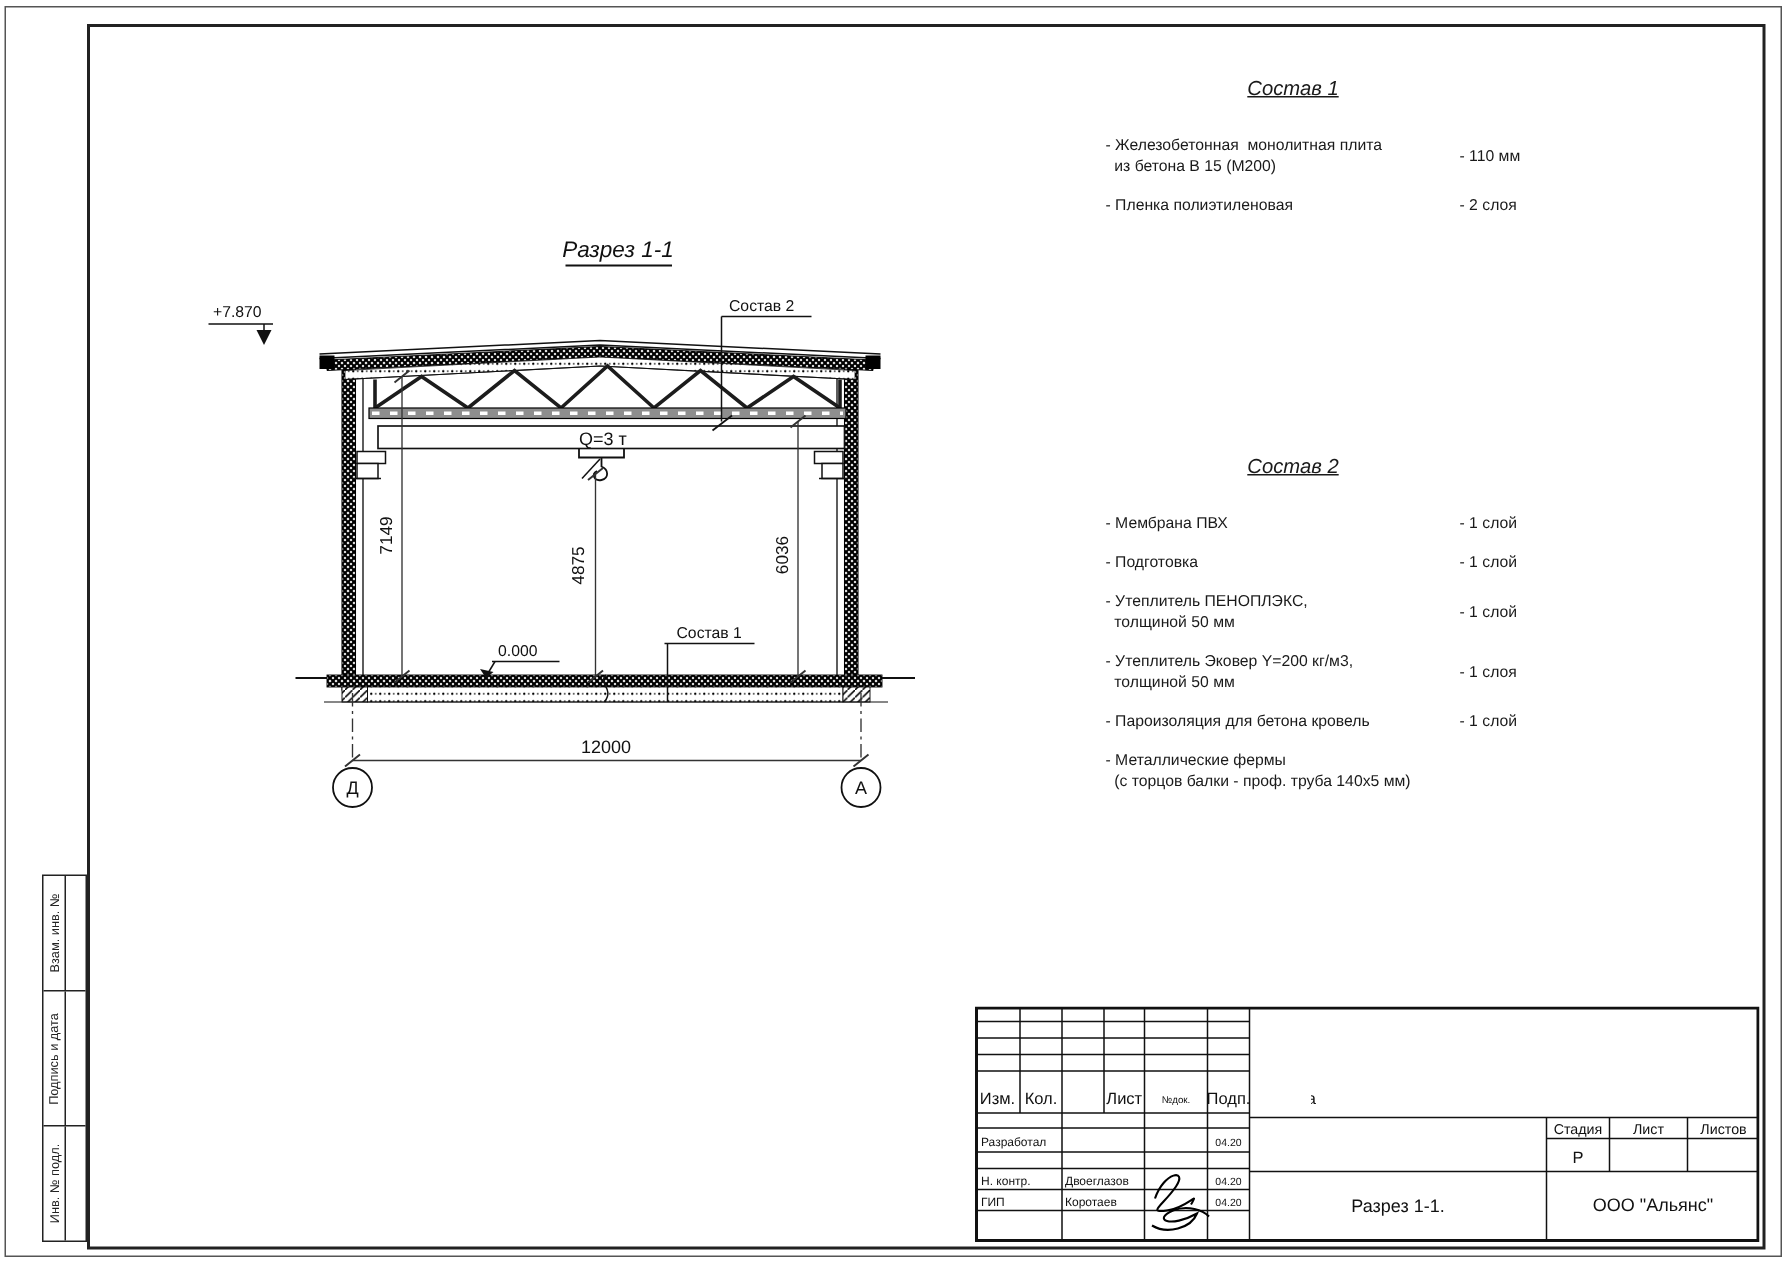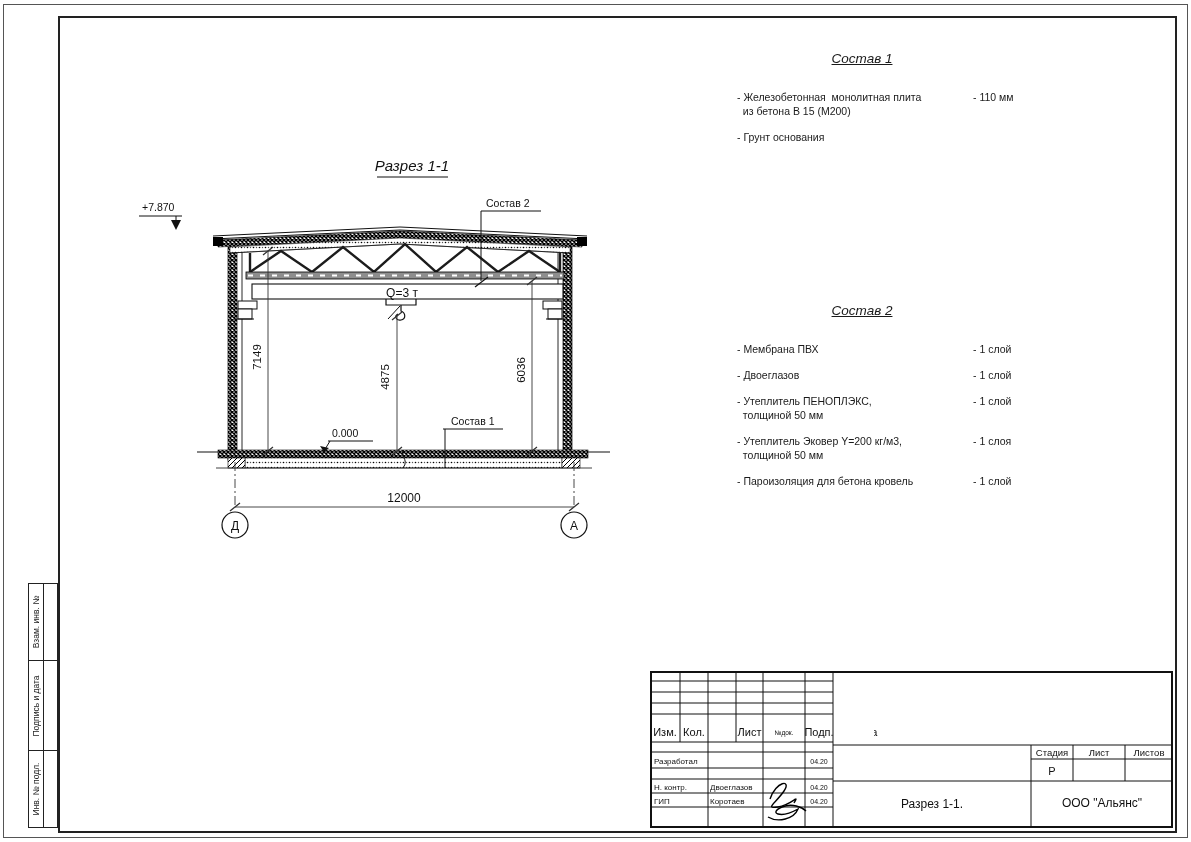--- a/index.html
+++ b/index.html
@@ -14,21 +14,21 @@
              box-sizing:border-box;display:flex;flex-direction:column;}
   .stamp-cell{display:flex;box-sizing:border-box;border-bottom:1.5px solid #222;}
   .stamp-cell:last-child{border-bottom:none;}
   .stamp-label{width:14px;border-right:1px solid #222;display:flex;align-items:center;justify-content:center;}
   .stamp-label span{transform:rotate(-90deg);white-space:nowrap;font-size:8.5px;color:#222;}
   .stamp-rest{flex:1;}
   
   .mat-list{width:290px;font-size:10.5px;line-height:14px;color:#1a1a1a;}
   .mat-title{text-align:center;font-style:italic;font-size:13.5px;text-decoration:underline;
              margin:0 40px 24px 0;}
-  .mat-item{display:flex;align-items:flex-start;margin-bottom:12px;}
+  .mat-item{display:flex;align-items:center;margin-bottom:12px;}
   .mat-name{width:232px;white-space:pre-wrap;}
   .mat-value{margin-left:auto;width:54px;white-space:nowrap;}
   svg text{font-family:"Liberation Sans",sans-serif;fill:#111;}
 </style>
 </head>
 <body>
 
 <div class="abs outer-border"></div>
 <div class="abs inner-frame"></div>
 
@@ -173,48 +173,53 @@
 </svg>
 
 <div class="abs mat-list" style="left:737px;top:52px">
   <div class="mat-title">Состав 1</div>
   <div class="mat-item">
     <div class="mat-name">- Железобетонная  монолитная плита
   из бетона В 15 (М200)</div>
     <div class="mat-value">- 110 мм</div>
   </div>
   <div class="mat-item">
-    <div class="mat-name">- Грунт основания</div>
-    <div class="mat-value"></div>
+    <div class="mat-name">- Пленка полиэтиленовая</div>
+    <div class="mat-value">- 2 слоя</div>
   </div>
 </div>
 
 <div class="abs mat-list" style="left:737px;top:304px">
   <div class="mat-title">Состав 2</div>
   <div class="mat-item">
     <div class="mat-name">- Мембрана ПВХ</div>
     <div class="mat-value">- 1 слой</div>
   </div>
   <div class="mat-item">
-    <div class="mat-name">- Двоеглазов</div>
+    <div class="mat-name">- Подготовка</div>
     <div class="mat-value">- 1 слой</div>
   </div>
   <div class="mat-item">
     <div class="mat-name">- Утеплитель ПЕНОПЛЭКС,
   толщиной 50 мм</div>
     <div class="mat-value">- 1 слой</div>
   </div>
   <div class="mat-item">
     <div class="mat-name">- Утеплитель Эковер Y=200 кг/м3,
   толщиной 50 мм</div>
     <div class="mat-value">- 1 слоя</div>
   </div>
   <div class="mat-item">
     <div class="mat-name">- Пароизоляция для бетона кровель</div>
     <div class="mat-value">- 1 слой</div>
+  </div>
+  <div class="mat-item">
+    <div class="mat-name">- Металлические фермы
+  (с торцов балки - проф. труба 140х5 мм)</div>
+    <div class="mat-value"></div>
   </div>
 </div>
 
 <svg class="abs" style="left:650px;top:671px" width="523" height="157" viewBox="0 0 523 157">
   <rect x="1" y="1" width="521" height="155" fill="#fff" stroke="#111" stroke-width="2"></rect>
 
   <g stroke="#111" stroke-width="1">
     <path d="M183,1 V156"></path>
     <path d="M30,1 V71 M58,1 V156 M86,1 V71 M113,1 V156 M155,1 V156"></path>
     <path d="M1,10 H183 M1,21 H183 M1,32 H183 M1,43 H183"></path>

